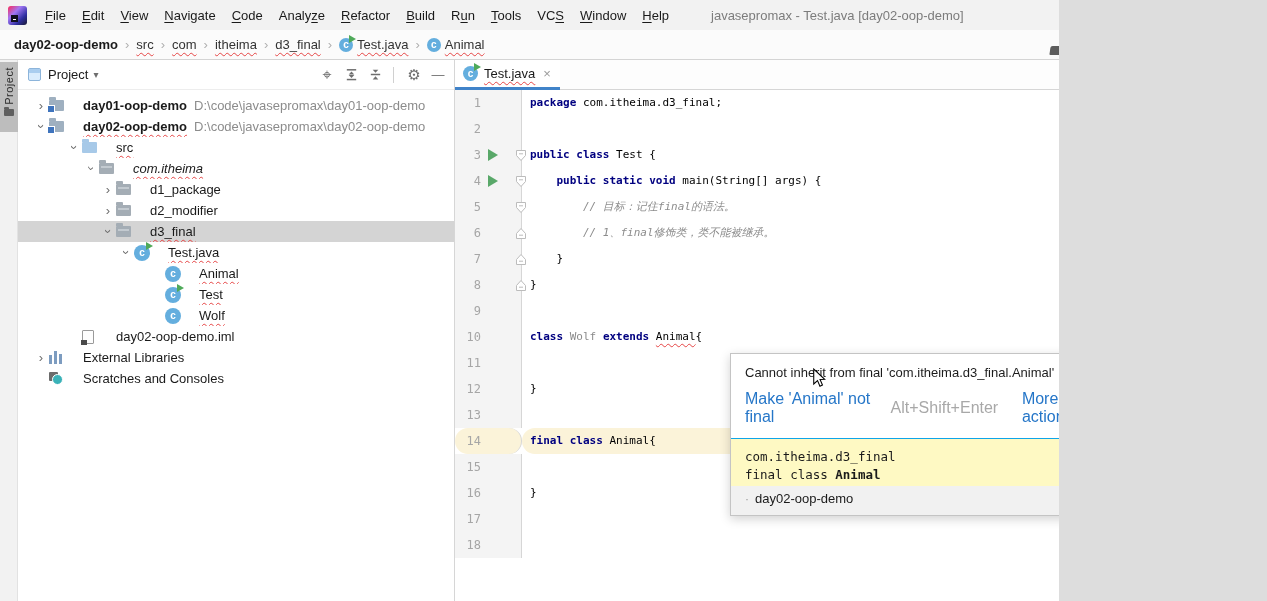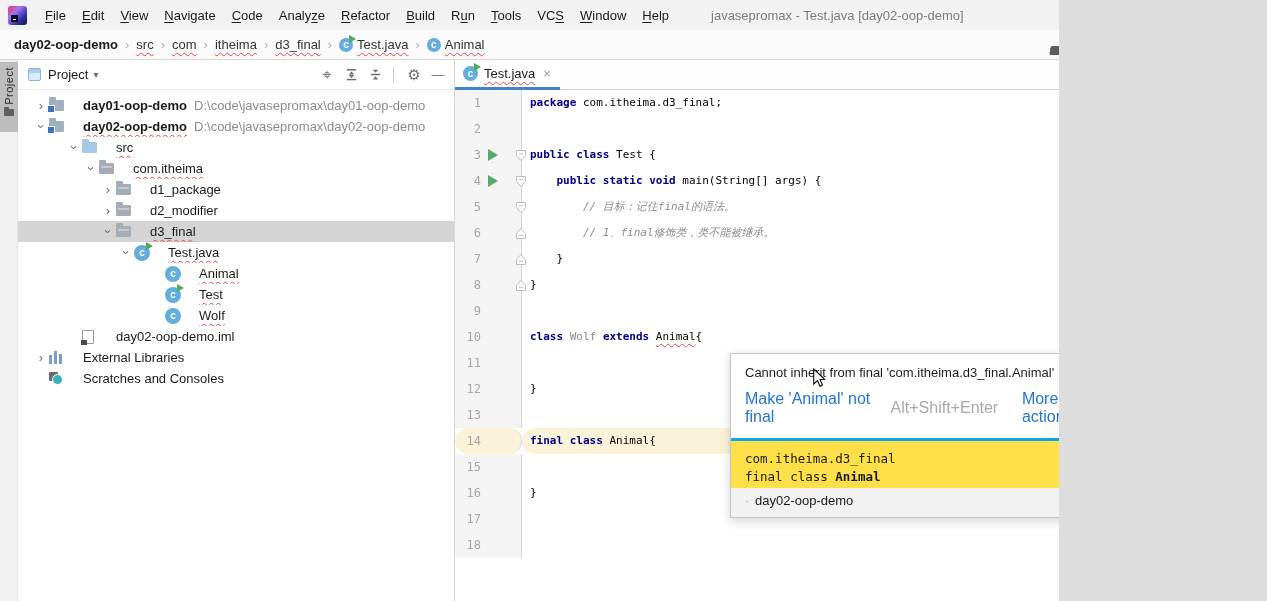--- a/index.html
+++ b/index.html
@@ -99,21 +99,21 @@
   .popup { position:absolute; left:730px; top:353px; width:476px; background:#fff; border:1px solid #c4c4c4;
            box-shadow:0 3px 10px rgba(0,0,0,.18); z-index:5; }
   .pop-top { padding:11px 14px 12px 14px; }
   .pop-row1 { display:flex; align-items:flex-start; }
   .pop-err { font-size:13px; color:#1c1c1c; flex:1; }
   .kebab { color:#7a7a7a; font-size:14px; line-height:1; padding:0 2px; }
   .pop-row2 { display:flex; align-items:center; margin-top:10px; font-size:16px; }
   .pop-link { color:#2576c8; }
   .pop-short { color:#a8a8a8; margin-left:20px; }
   .pop-gap { width:30px; }
-  .pop-doc { background:#fde047; border-top:3px solid #0ea5e9; padding:9px 14px 2px 14px;
+  .pop-doc { background:#fef9c3; border-top:1px solid #0ea5e9; padding:9px 14px 2px 14px;
              font-family:"DejaVu Sans Mono",monospace; font-size:12.5px; line-height:18px; color:#1a1a1a; }
   .doc-name { font-weight:bold; }
   .doc-link { color:#2e7fd4; }
   .pop-mod { background:#f1f1f1; padding:5px 10px 9px 14px; display:flex; align-items:center; font-size:13px; }
   .mod-dot { color:#9a9a9a; margin-right:6px; font-size:12px; }
   .pop-mod .kebab { margin-left:auto; }
   
   .cursor { position:absolute; left:810px; top:368px; z-index:9; }
 </style>
 </head>
@@ -230,21 +230,21 @@
             <span class="tlabel bold typo">day02-oop-demo</span>
             <span class="tpath">D:\code\javasepromax\day02-oop-demo</span>
           </div>
           <div class="trow" style="padding-left: 48px;">
             <span class="tchev exp">›</span>
             <span class="ticon">
               <span class="i-folder c-src"></span>
             </span>
             <span class="tlabel typo">src</span>
           </div>
-          <div class="trow" style="padding-left: 65px;">
+          <div class="trow" style="padding-left: 65px; font-style: italic;">
             <span class="tchev exp">›</span>
             <span class="ticon">
               <span class="i-folder c-pkg"></span>
             </span>
             <span class="tlabel typo">com.itheima</span>
           </div>
           <div class="trow" style="padding-left: 82px;">
             <span class="tchev">›</span>
             <span class="ticon">
               <span class="i-folder c-pkg"></span>

